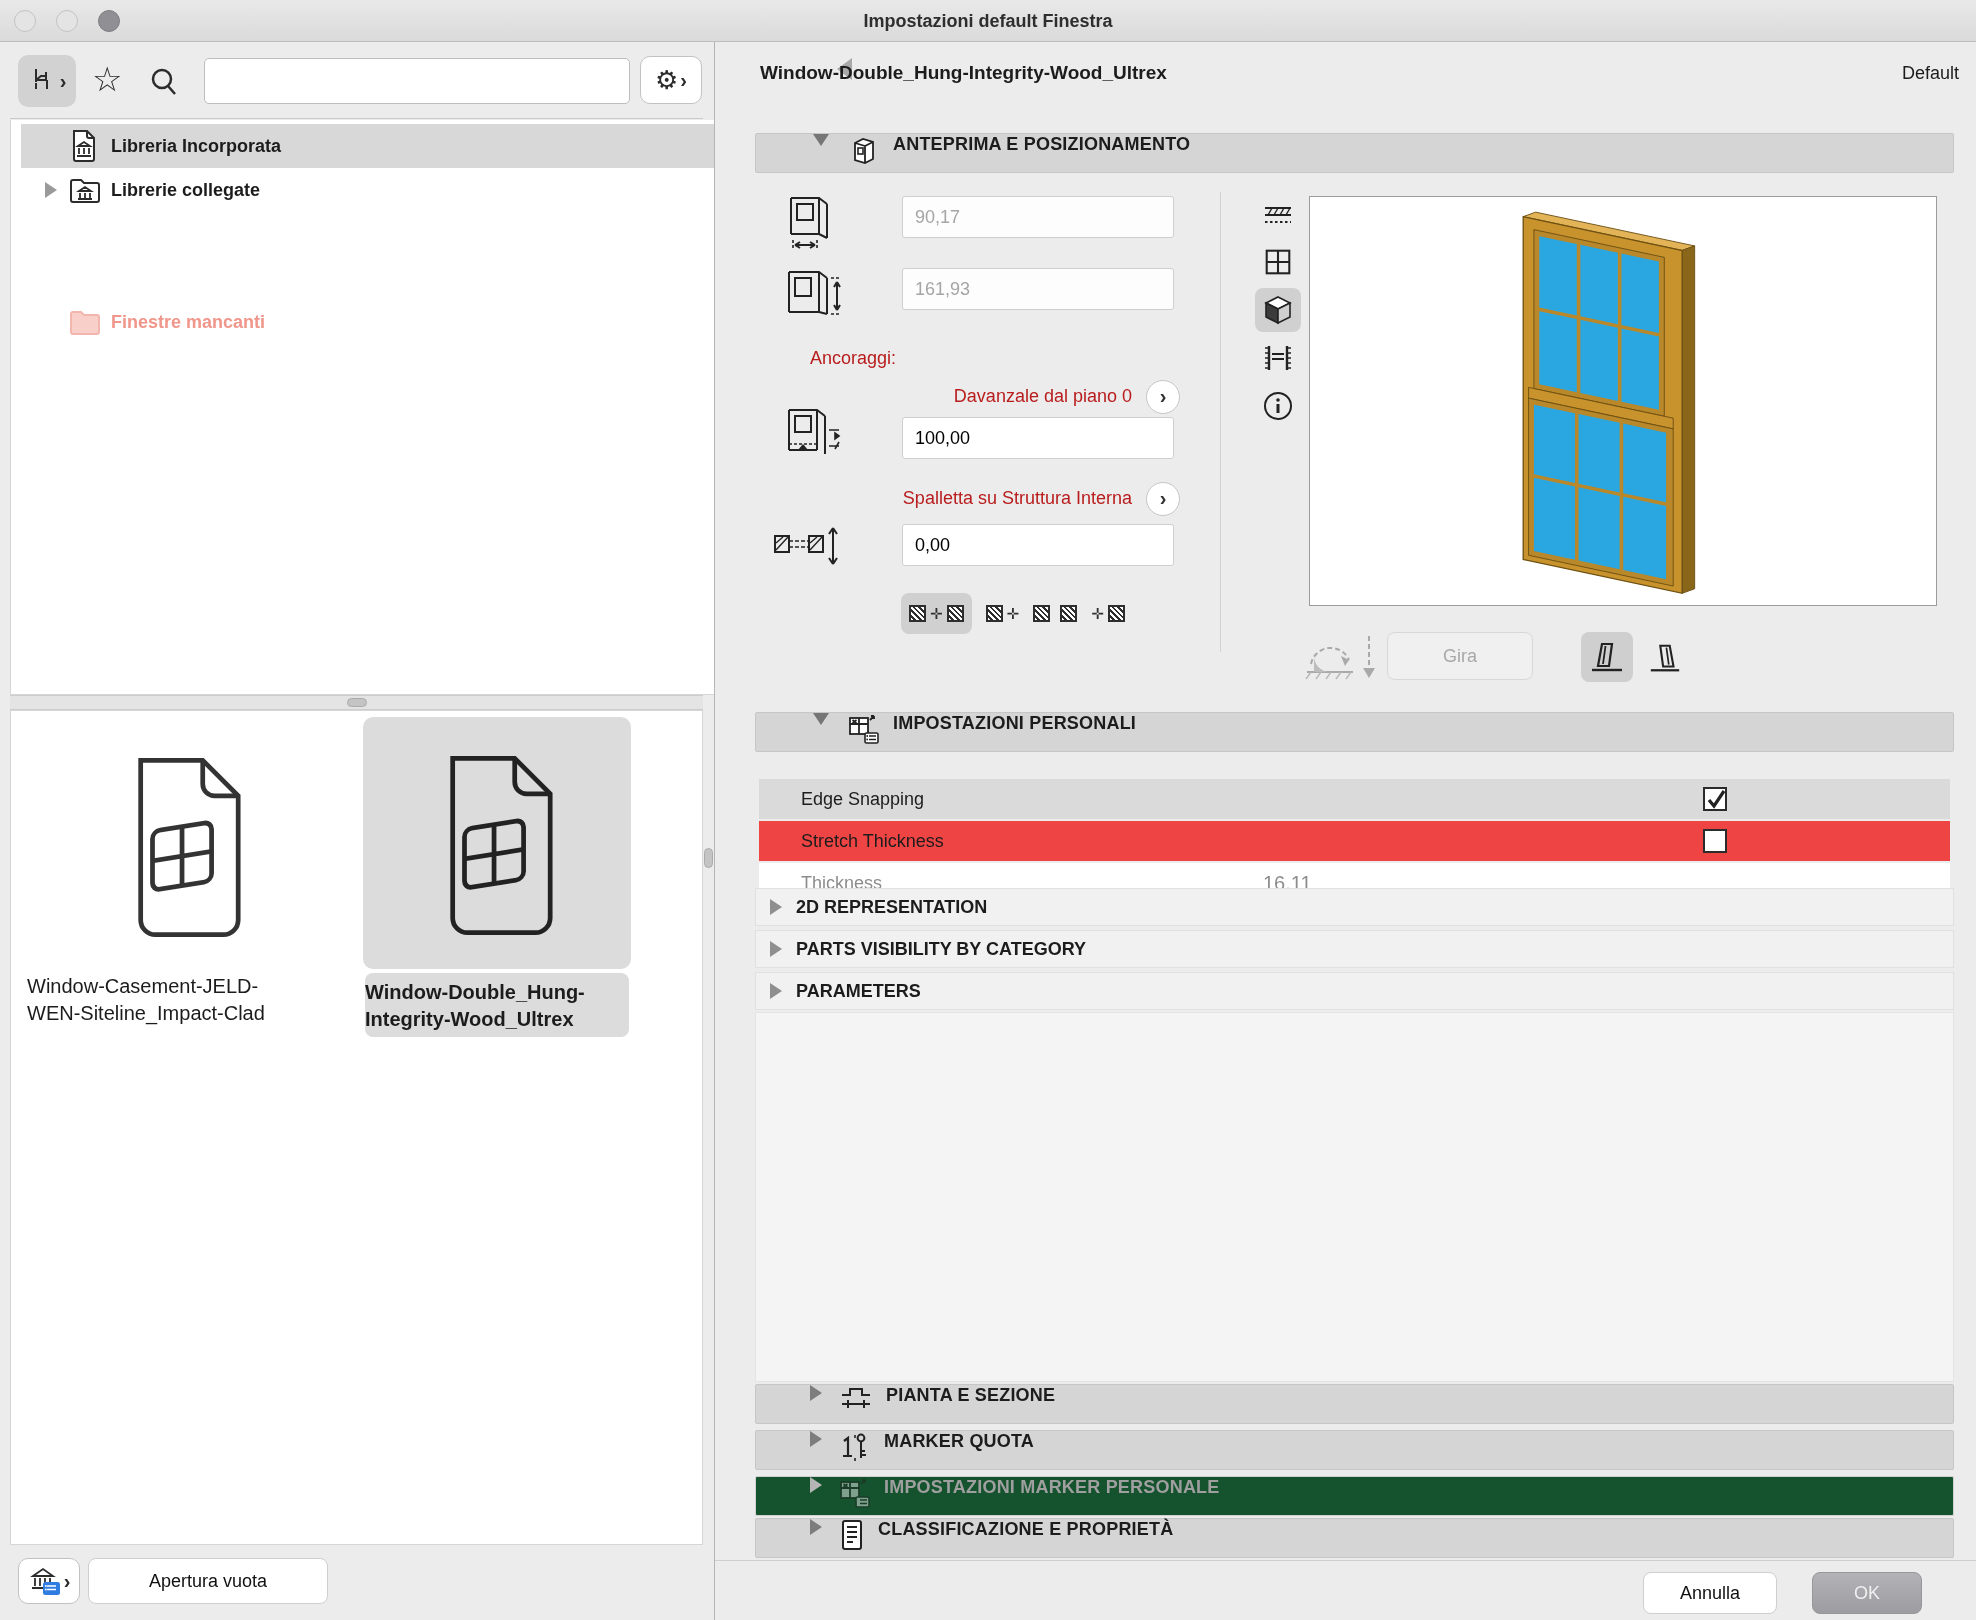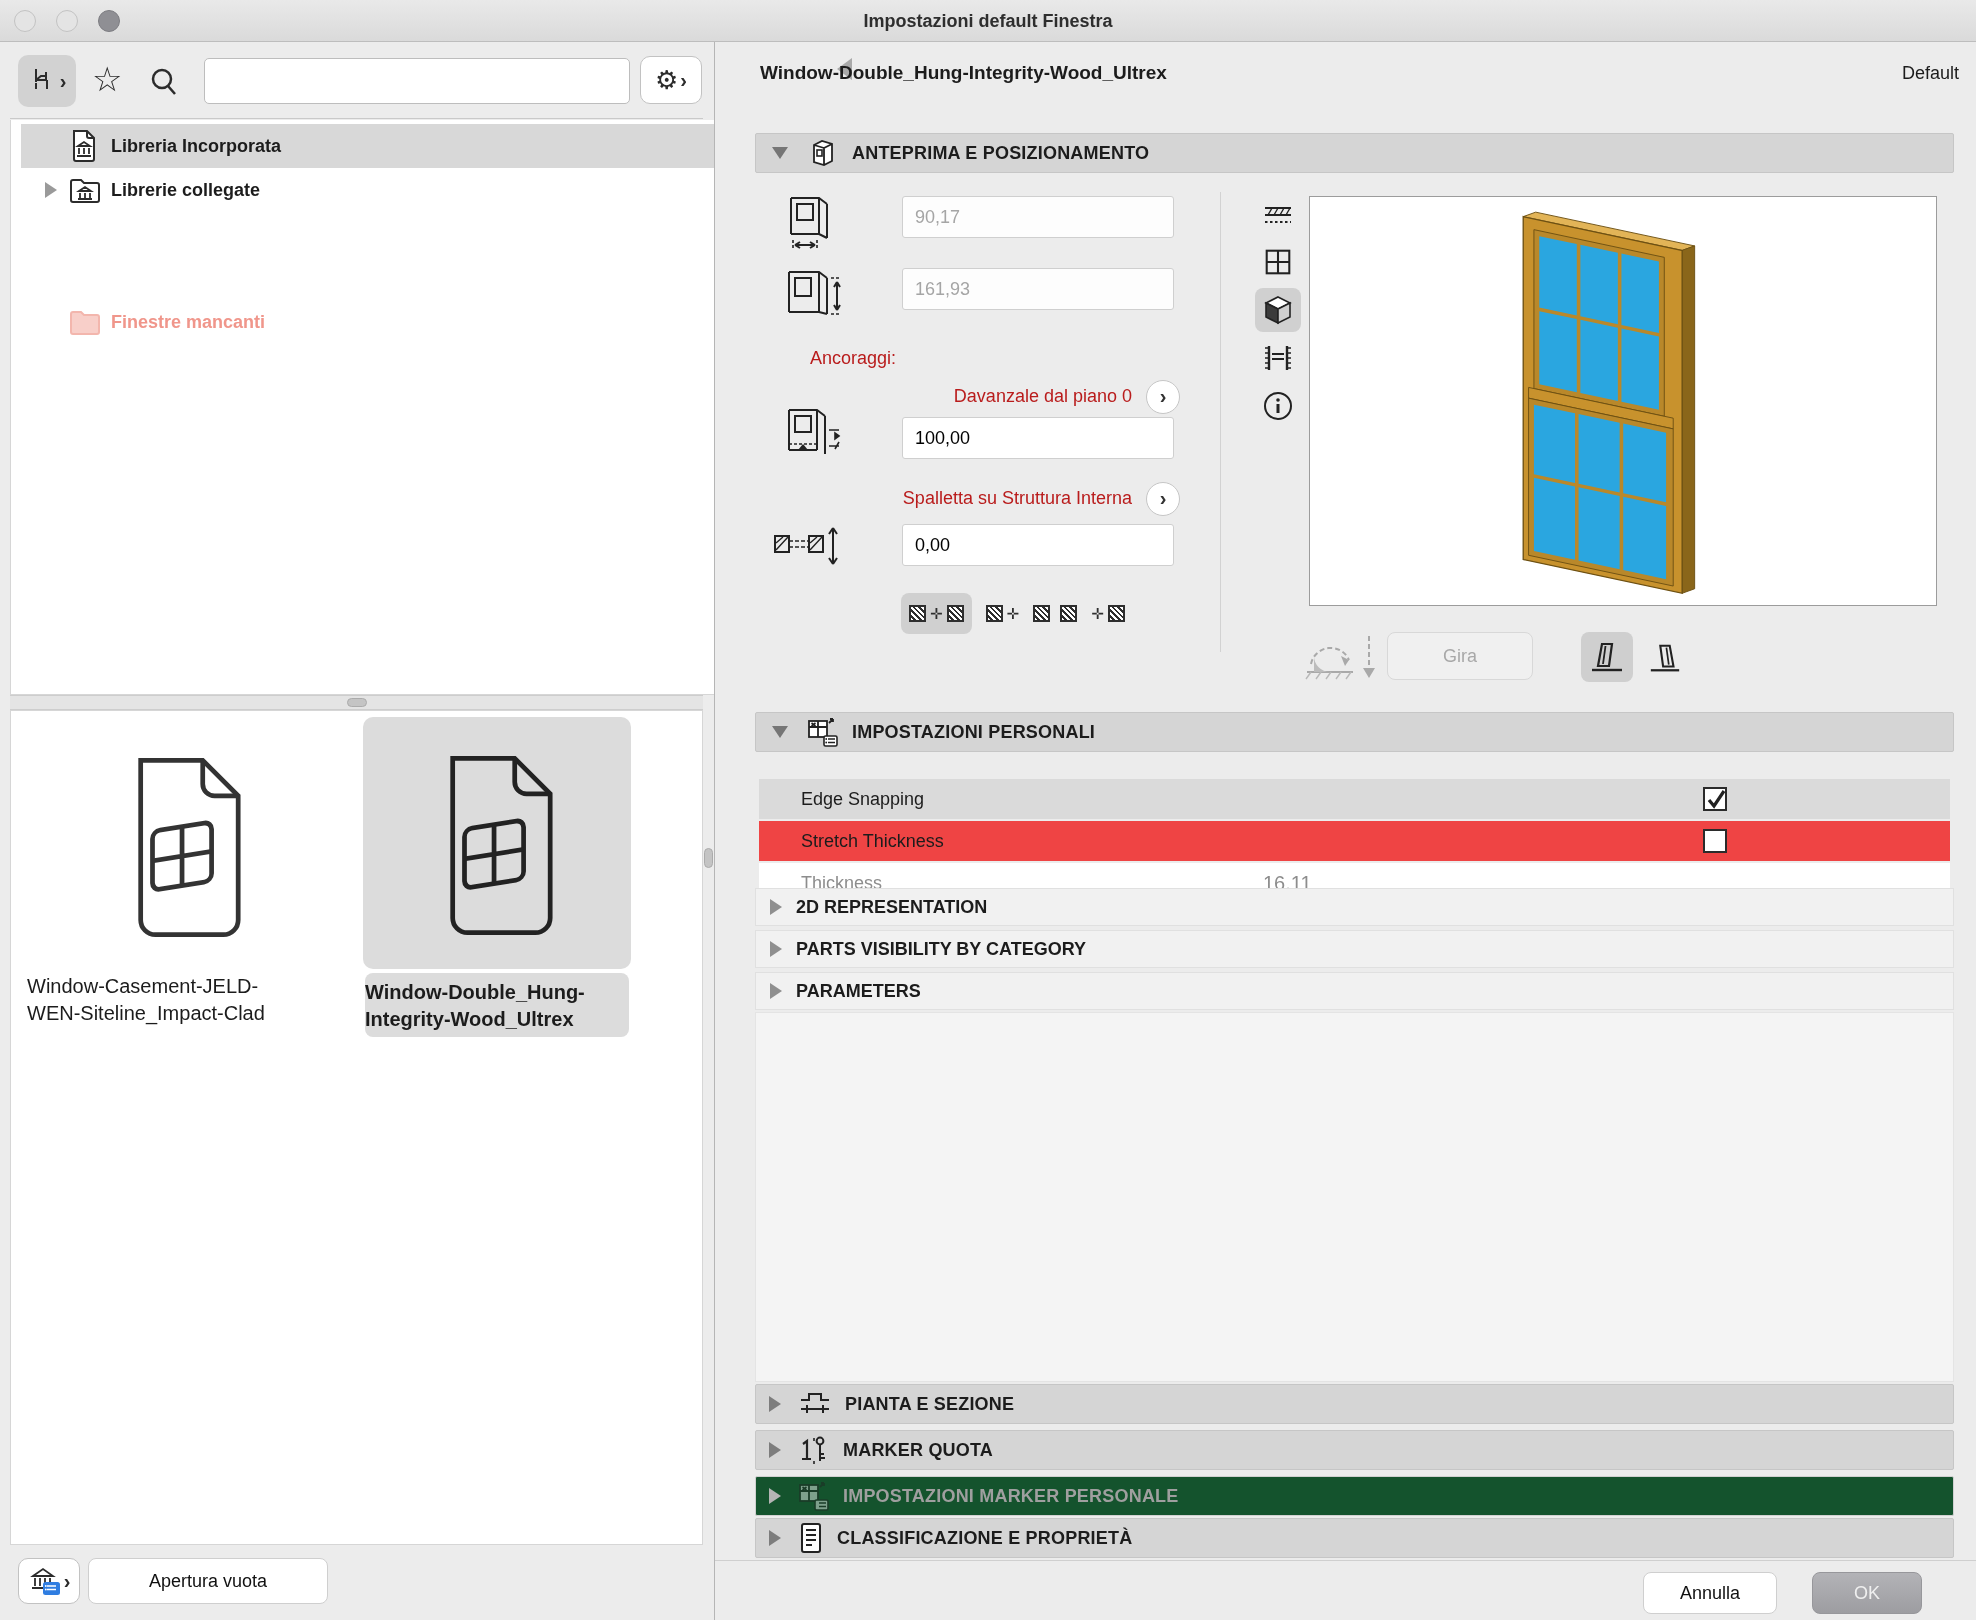--- a/index.html
+++ b/index.html
@@ -37,21 +37,21 @@
   .missing { color:#f0968b; }
 
   
   .filelabel { font-size:20px; text-align:left; line-height:1.35; }
   .selbg { background:#dcdcdc; border-radius:10px; }
 
   
   .handle { background:#c4c4c4; border:1px solid #ababab; border-radius:8px; }
 
   
-  .sec-hdr { left:40px; width:1199px; height:40px; background:#d5d5d5; border:1px solid #c6c6c6; border-radius:2px; display:flex; align-items:center; }
+  .sec-hdr { left:40px; width:1199px; height:40px; background:#d5d5d5; border:1px solid #c6c6c6; border-radius:2px; display:flex; align-items:flex-start;padding-left:41px; }
   .sec-hdr .t { font-size:18px; font-weight:700; letter-spacing:.2px; }
   .sec-hdr.disabled { background:#14532d; border-color:#d0d0d0; }
   .sec-hdr.disabled .t { color:#9f9f9f; }
   .field { border:1px solid #cfcfcf; border-radius:3px; background:#fff; font-size:18px; padding:0 12px; font-family:"Liberation Sans",sans-serif; }
   .field:disabled { color:#a5a5a5; background:#fdfdfd; }
   .lbl { font-size:18px; color:#b91c1c; }
   .circbtn { width:34px; height:34px; border-radius:50%; background:#fff; border:1px solid #c6c6c6; text-align:center; line-height:31px; font-size:20px; font-weight:700; color:#333; }
   .vline { width:1px; background:#d2d2d2; }
 
   .striprow { width:46px; height:44px; border-radius:8px; display:flex; align-items:center; justify-content:center; }

